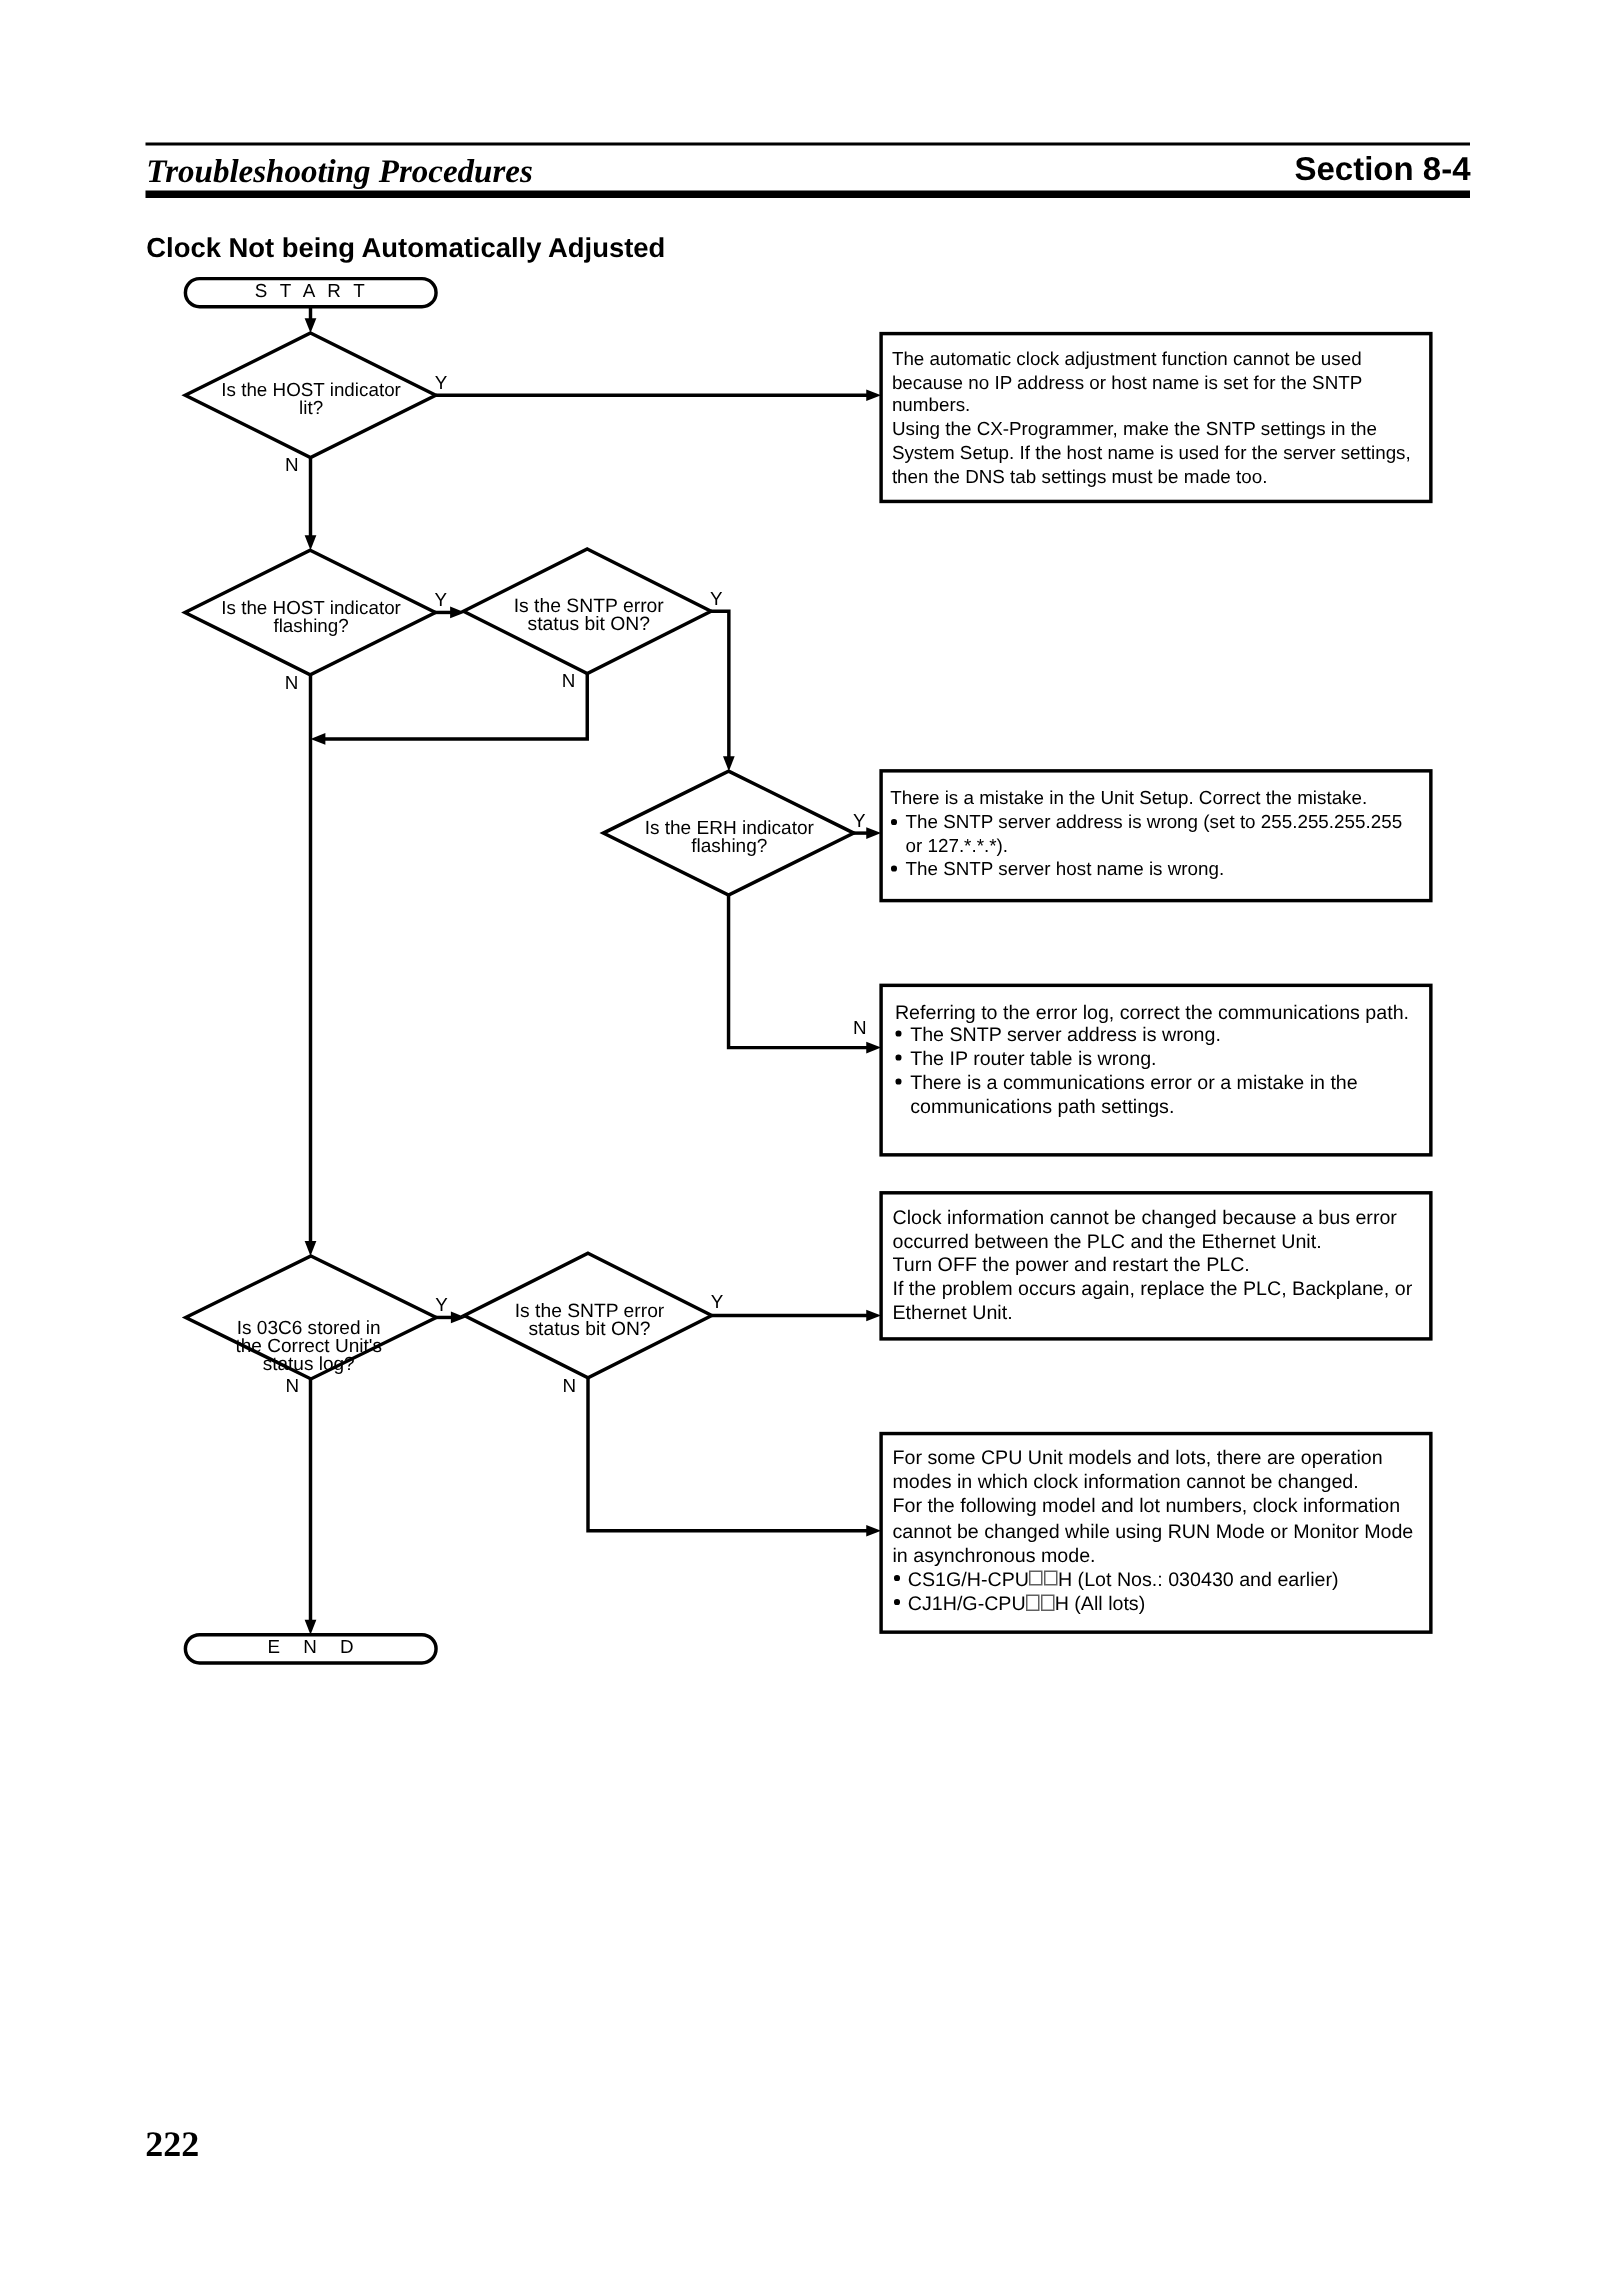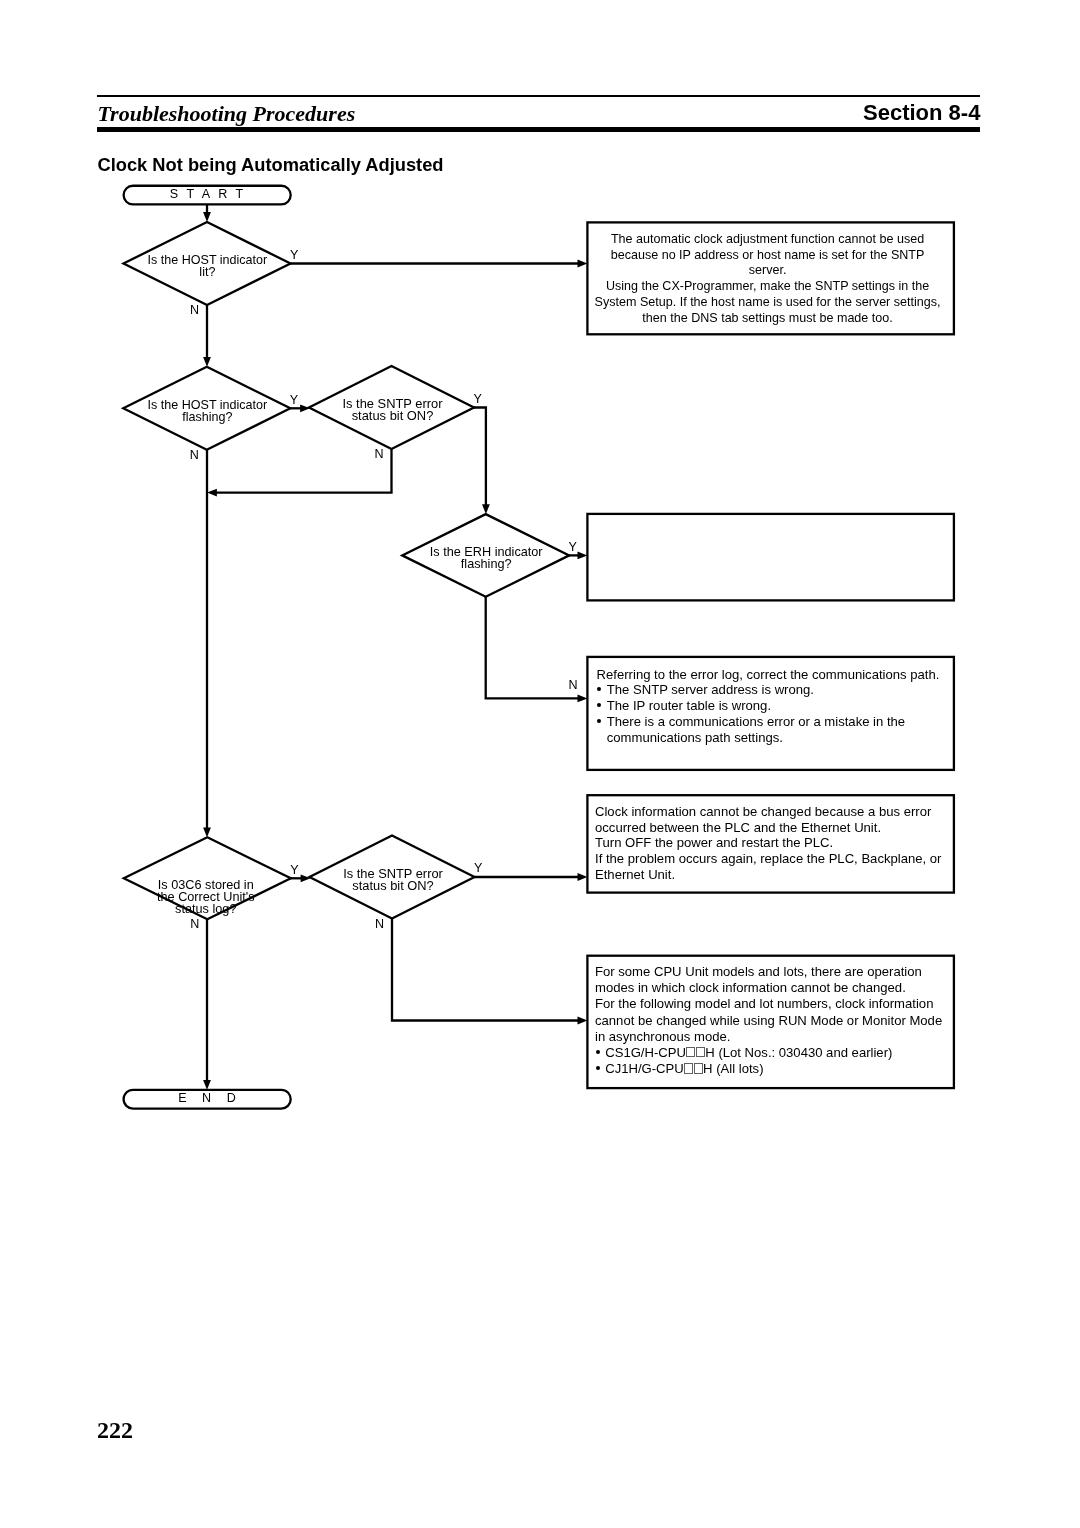--- a/index.html
+++ b/index.html
@@ -109,27 +109,33 @@
     </div>
 <div class="dtext" style="left:205.8px;top:862.9999999999999px;font-size:12.7px;line-height:12.1px;margin-top:16px;">
       <div>Is 03C6 stored in</div>
       <div>the Correct Unit's</div>
       <div>status log?</div>
     </div>
 <div class="dtext" style="left:393.0px;top:867.6999999999999px;font-size:12.85px;line-height:12.2px;">
       <div>Is the SNTP error</div>
       <div>status bit ON?</div>
     </div>
-<div class="note" style="left:594.6px;top:231.8px;font-size:12.55px;line-height:15.76px;text-align:center;">
+<div class="note" style="left:594.6px;top:231.8px;font-size:12.55px;line-height:15.76px;">
       <div class="ln">The automatic clock adjustment function cannot be used</div>
       <div class="ln">because no IP address or host name is set for the SNTP</div>
-      <div class="ln">server.</div>
+      <div class="ln">numbers.</div>
       <div class="ln">Using the CX-Programmer, make the SNTP settings in the</div>
       <div class="ln">System Setup. If the host name is used for the server settings,</div>
       <div class="ln">then the DNS tab settings must be made too.</div>
+    </div>
+<div class="note" style="left:593.5px;top:525.0px;font-size:12.55px;line-height:15.76px;">
+      <div class="ln">There is a mistake in the Unit Setup. Correct the mistake.</div>
+      <div class="ln bl">The SNTP server address is wrong (set to 255.255.255.255</div>
+      <div class="ln ind">or 127.*.*.*).</div>
+      <div class="ln bl">The SNTP server host name is wrong.</div>
     </div>
 <div class="note" style="left:595.0px;top:803.7px;font-size:13.1px;line-height:15.85px;">
       <div class="ln">Clock information cannot be changed because a bus error</div>
       <div class="ln">occurred between the PLC and the Ethernet Unit.</div>
       <div class="ln">Turn OFF the power and restart the PLC.</div>
       <div class="ln">If the problem occurs again, replace the PLC, Backplane, or</div>
       <div class="ln">Ethernet Unit.</div>
     </div>
 <div class="note" style="left:596.6px;top:666.5px;font-size:13.1px;line-height:15.8px;">
       <div class="ln">Referring to the error log, correct the communications path.</div>

